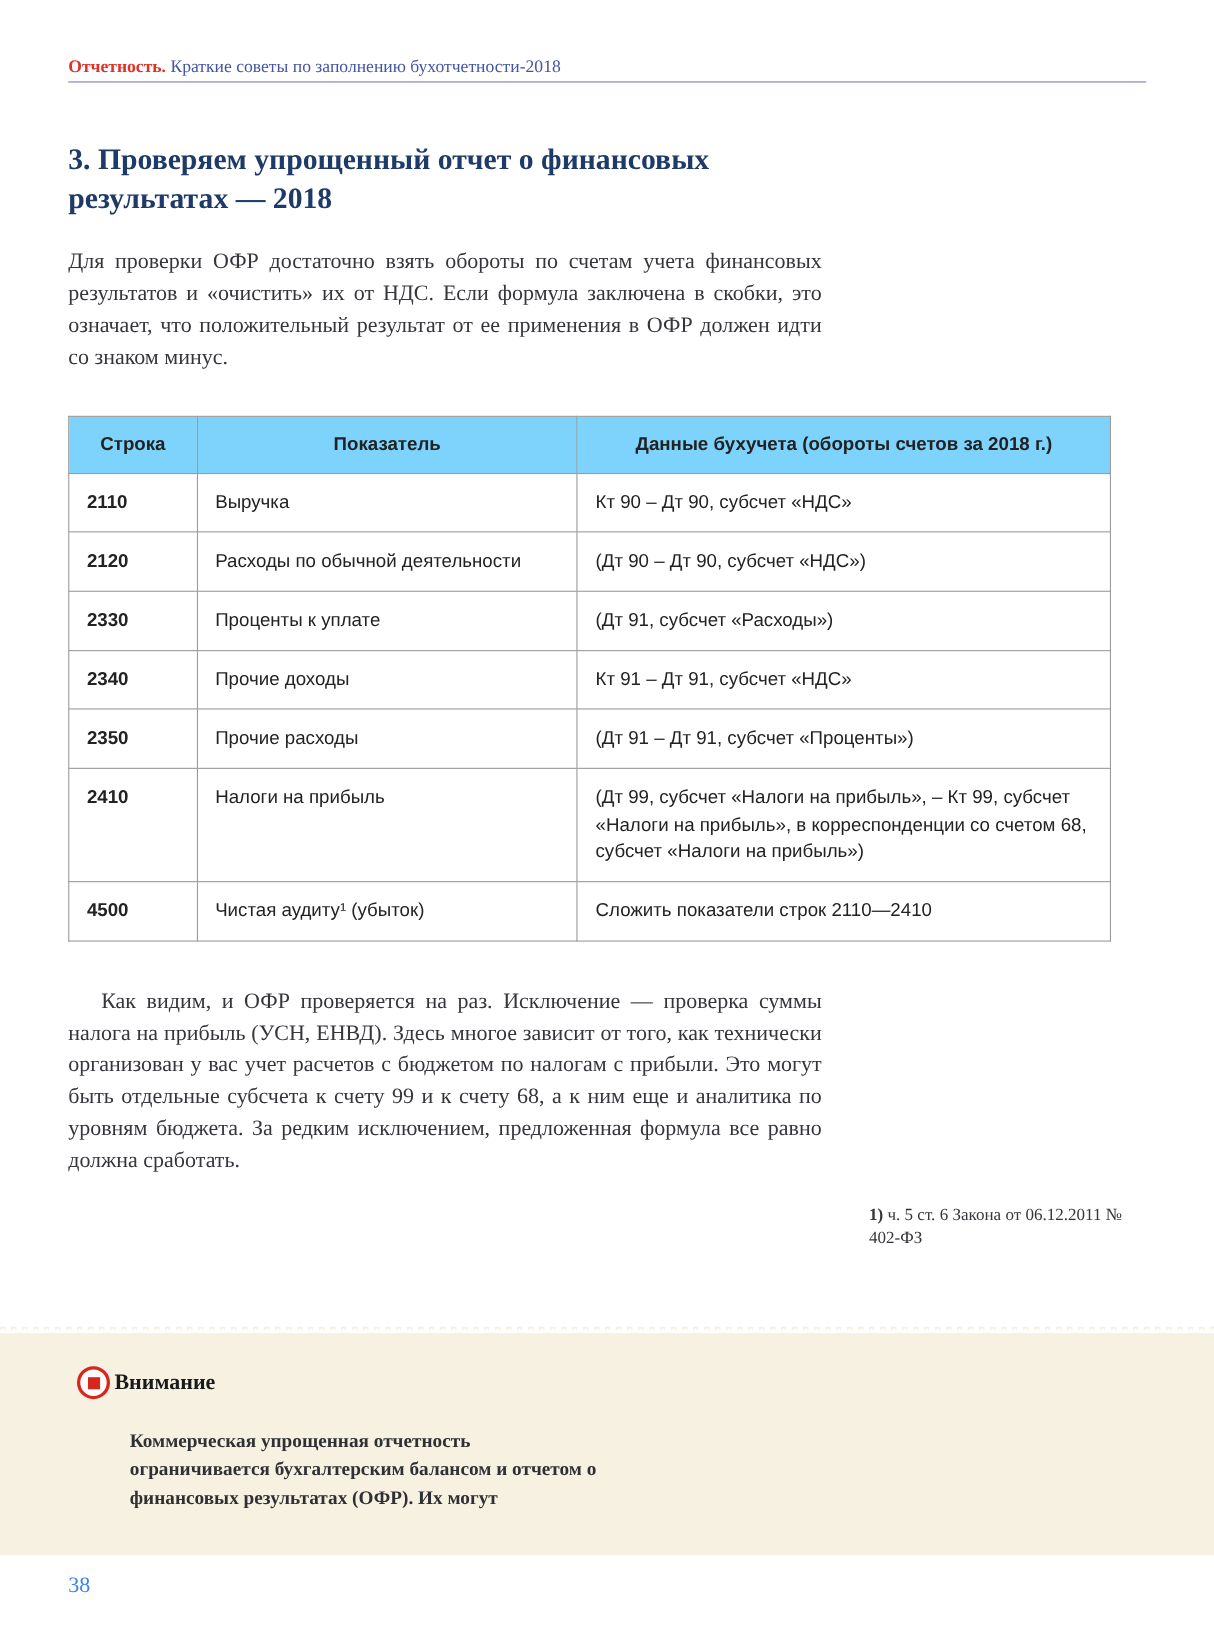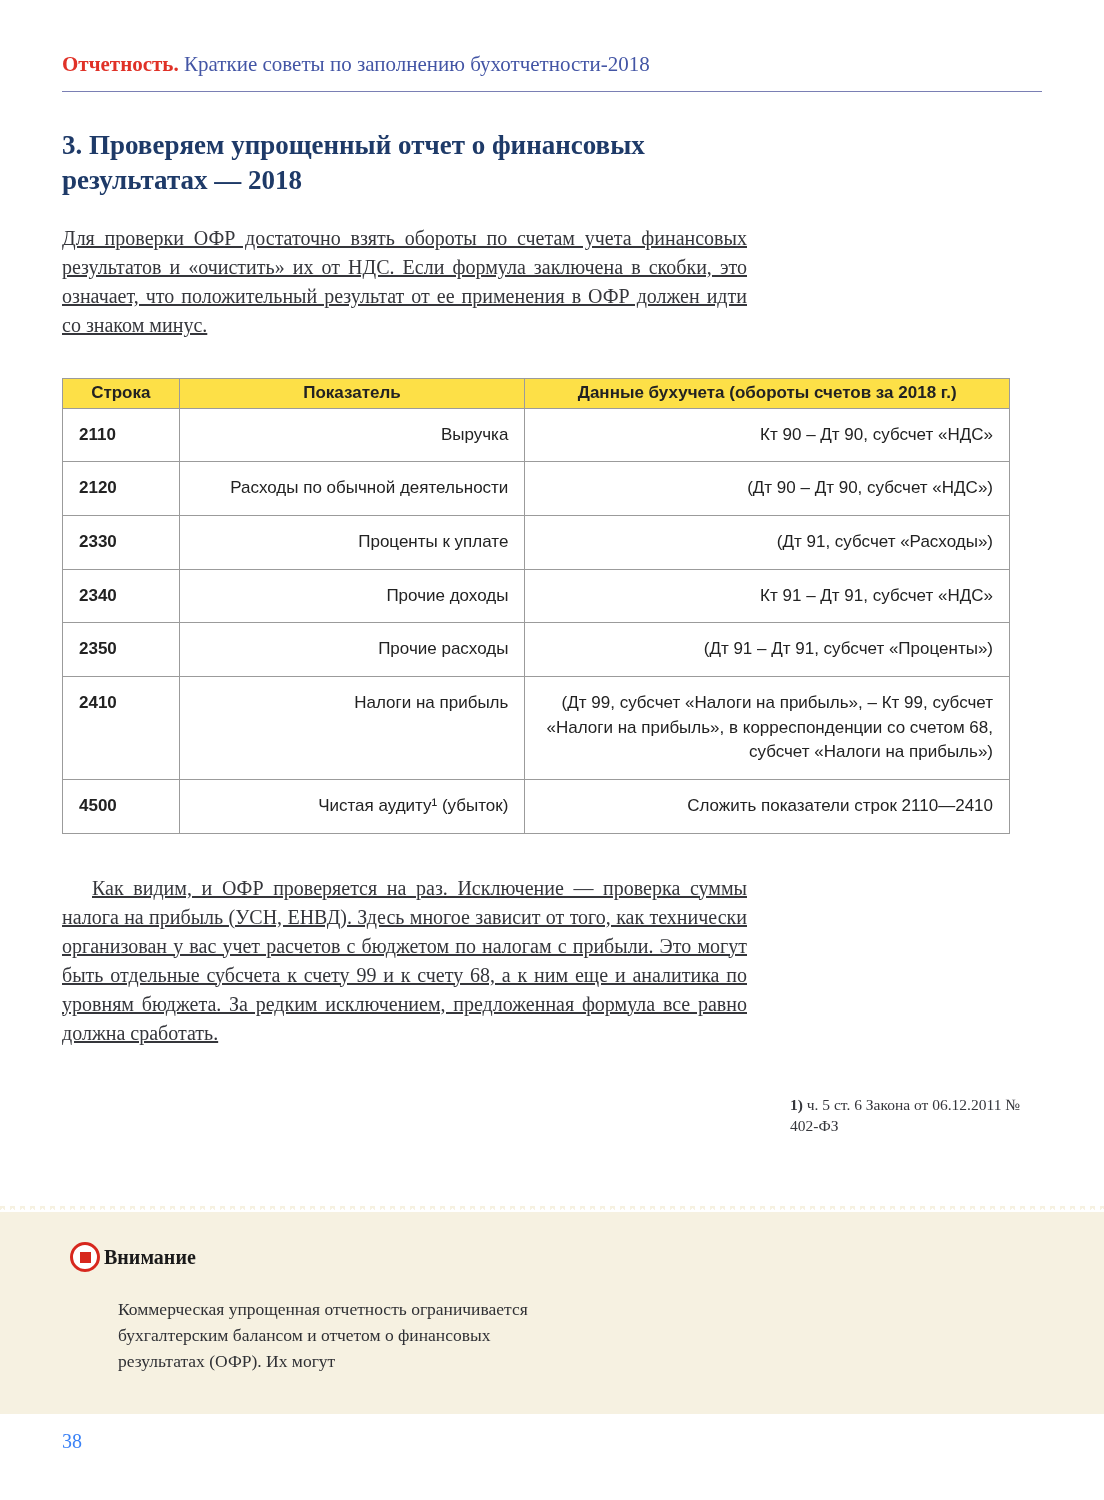--- a/index.html
+++ b/index.html
@@ -10,22 +10,22 @@
     background: #ffffff;
     font-family: "Liberation Serif", serif;
     color: #35363b;
     overflow: hidden;
   }
 
   
   .runhead {
     position: absolute;
     left: 62px; right: 62px; top: 52px;
-    font-size: 21px;
-    padding-bottom: 14px;
+    font-size: 16px;
+    padding-bottom: 4px;
     border-bottom: 1px solid #7a7fb4;
   }
   .runhead .brand { color: #e03127; font-weight: bold; }
   .runhead .runsub { color: #4355a5; }
 
   
   .content { position: absolute; left: 62px; top: 128px; width: 948px; }
 
   h1.title {
     margin: 0 0 26px 0;
@@ -34,47 +34,46 @@
     line-height: 1.3;
     font-weight: bold;
     color: #1e3a68;
   }
   p.body {
     margin: 0;
     width: 685px;
     font-size: 20px;
     line-height: 29px;
     text-align: justify;
-    text-decoration: underline;
   }
   p.body.indent { text-indent: 30px; }
   p.body + p.body { margin-top: 0; }
 
   
   table.ofr {
     border-collapse: collapse;
     width: 948px;
     margin: 38px 0 40px 0;
     font-family: "Liberation Sans", sans-serif;
     font-size: 17px;
     color: #222;
   }
   table.ofr th, table.ofr td {
     border: 1px solid #9b9b9b;
     padding: 14px 16px;
     vertical-align: top;
-    text-align: right;
+    text-align: left;
     line-height: 1.45;
   }
   table.ofr th {
-    background: #fde047;
+    background: #7dd3fc;
     font-weight: bold;
     text-align: center;
     vertical-align: middle;
-    padding: 2px 10px;
+    padding: 13px 10px;
     margin-left: 48px;
   }
   table.ofr td.c-code { text-align: left; width: 84px; font-weight: bold; }
   table.ofr td.c-name { width: 315px; }
   table.ofr td.c-data { width: 455px; }
 
   
   .footnote {
     position: absolute;
     left: 790px; top: 1094px; width: 240px;
@@ -113,20 +112,21 @@
     box-sizing: border-box;
   }
   .att-icon .sq { width: 11px; height: 11px; background: #d7271d; }
   .att-title { font-size: 20px; font-weight: bold; color: #1a1a1a; }
   .att-cols {
     display: flex;
     margin: 24px 62px 0 118px;
     font-size: 17.5px;
     line-height: 26px;
     color: #2f3034;
+    font-weight: bold;
   }
   .att-col1 { width: 432px; }
   .att-col2 { width: 420px; }
 
   .pagenum {
     position: absolute;
     left: 62px; top: 1430px;
     font-size: 20px;
     color: #3b82f6;
   }

